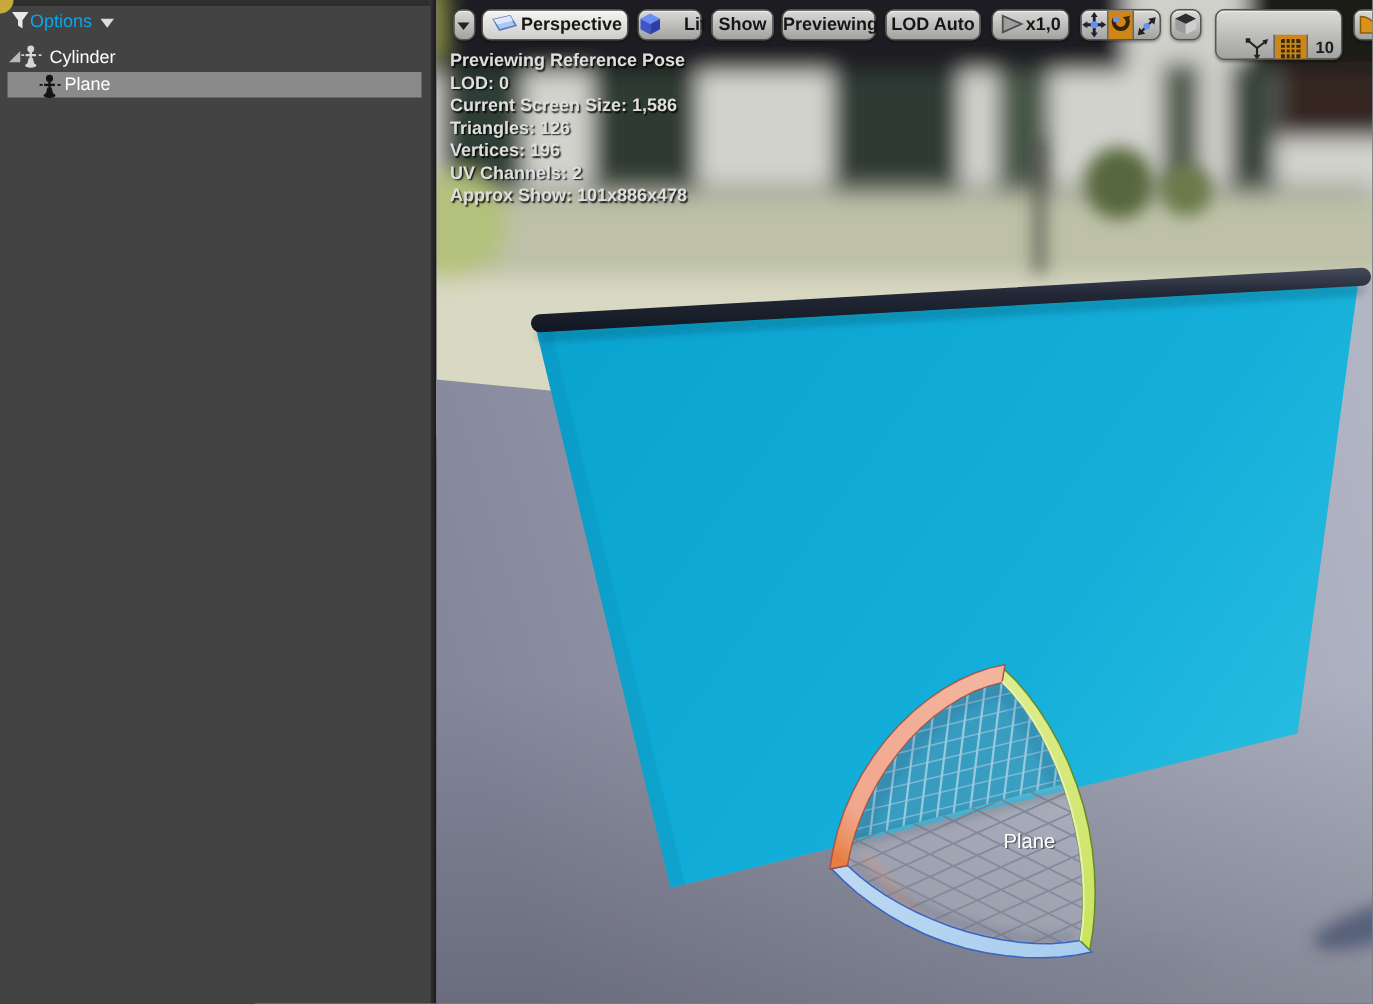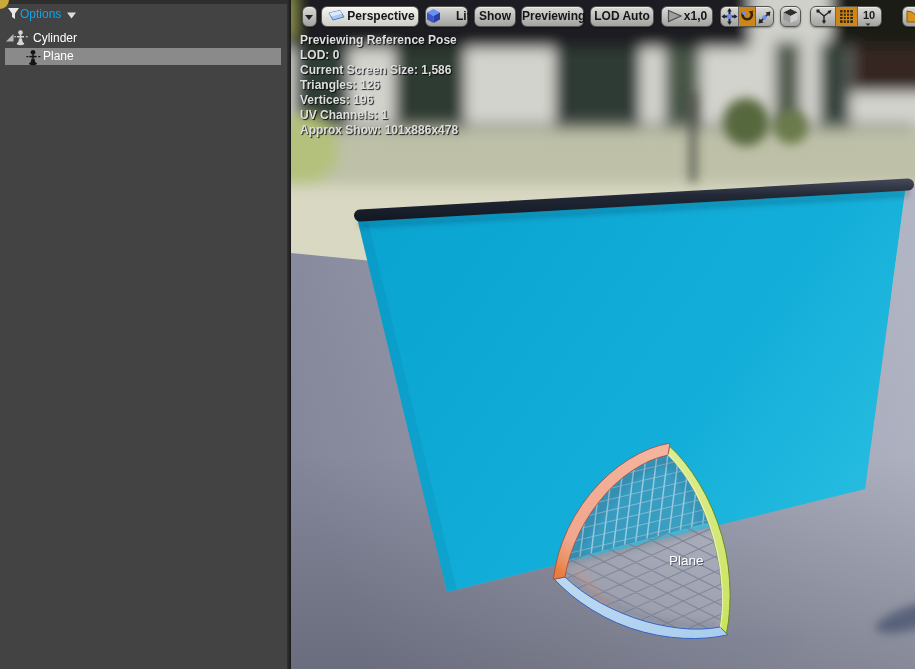--- a/index.html
+++ b/index.html
@@ -212,21 +212,21 @@
             <polygon points="37.5,16.5 42.5,15.5 38.5,11.5"></polygon>
           </g>
     <circle cx="43.5" cy="10.5" r="2.2" fill="#6a8ef2"></circle>
   </svg>
 </div>
 <div class="tbtn" style="left:489px;width:21px"><svg width="17" height="16" style="margin-top:1px">
           <polygon points="8.5,1 15.5,4.5 8.5,8 1.5,4.5" fill="#2e2e2e"></polygon>
           <polygon points="1.5,4.5 8.5,8 8.5,15 1.5,11.5" fill="#9c9c9c"></polygon>
           <polygon points="15.5,4.5 8.5,8 8.5,15 15.5,11.5" fill="#cecece"></polygon>
         </svg></div>
-<div class="tbtn" style="left:519px;width:72px;padding:0;overflow:hidden">
+<div class="tbtn" style="left:519px;width:85px;padding:16px;overflow:hidden">
   <svg width="67" height="19" viewBox="0 0 67 19">
     <rect x="22" y="0" width="23" height="19" fill="#cf8618"></rect>
     <line x1="22.5" y1="0" x2="22.5" y2="19" stroke="#666" stroke-width="1"></line>
           <line x1="44.5" y1="0" x2="44.5" y2="19" stroke="#666" stroke-width="1"></line>
     <g stroke="#222" stroke-width="1.4" fill="none">
             <line x1="11" y1="9" x2="5" y2="4"></line>
             <line x1="11" y1="9" x2="17" y2="4.5"></line>
             <line x1="11" y1="9" x2="11" y2="14"></line>
           </g>
     <rect x="3.5" y="2.5" width="3" height="3" fill="#222"></rect>
@@ -248,15 +248,15 @@
   </svg>
 </div>
 <div class="tbtn" style="left:611px;width:20px"><svg width="14" height="15" style="margin-top:2px">
           <path d="M2,13 L2,2 A11,11 0 0 1 13,13 Z" fill="#d8921e" stroke="#8a5c0a" stroke-width="1"></path>
         </svg></div>
 <div class="ovl" style="top:33px">Previewing Reference Pose</div>
 <div class="ovl" style="top:48px">LOD: 0</div>
 <div class="ovl" style="top:63px">Current Screen Size: 1,586</div>
 <div class="ovl" style="top:78px">Triangles: 126</div>
 <div class="ovl" style="top:93px">Vertices: 196</div>
-<div class="ovl" style="top:108px">UV Channels: 1</div>
+<div class="ovl" style="top:108px">UV Channels: 2</div>
 <div class="ovl" style="top:123px">Approx Show: 101x886x478</div>
 </div>
 </div>
 </body></html>

